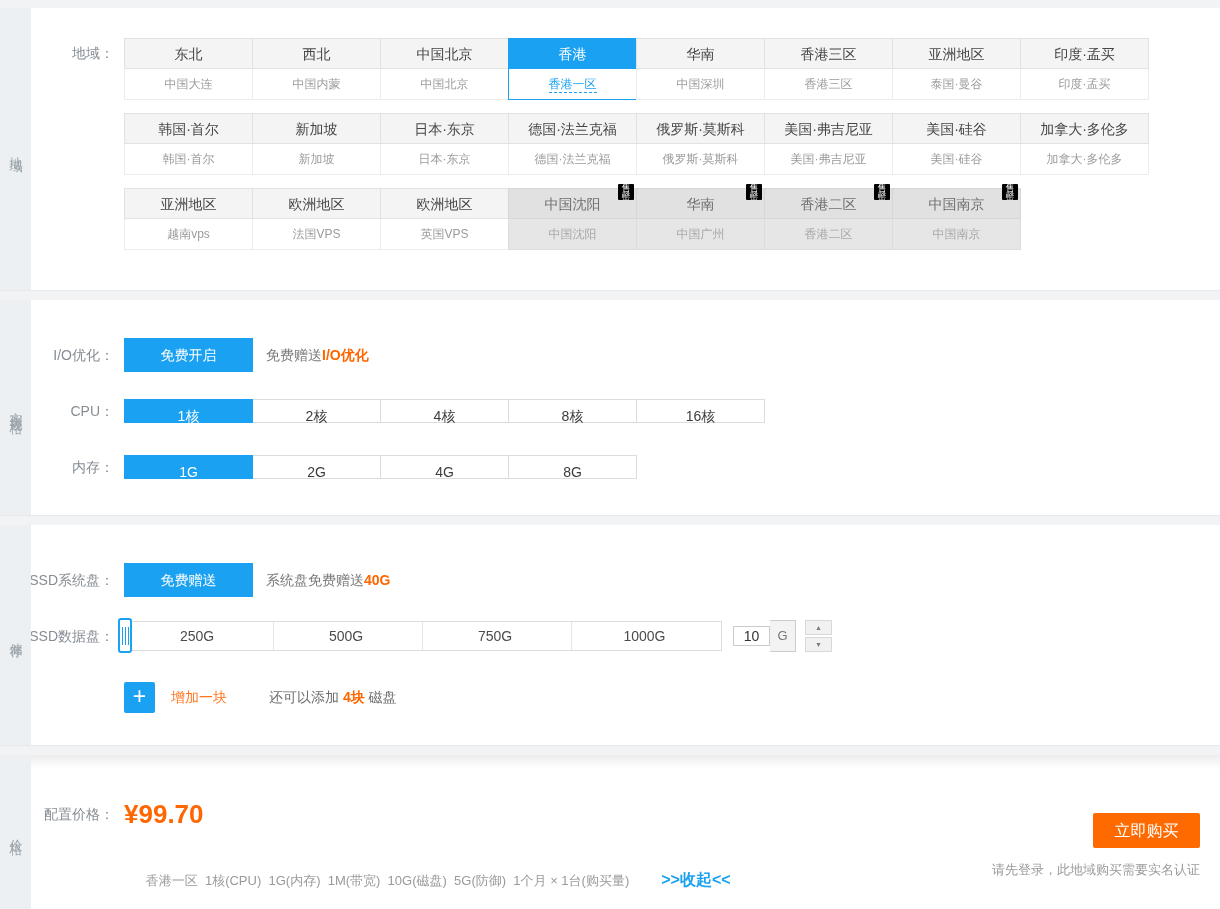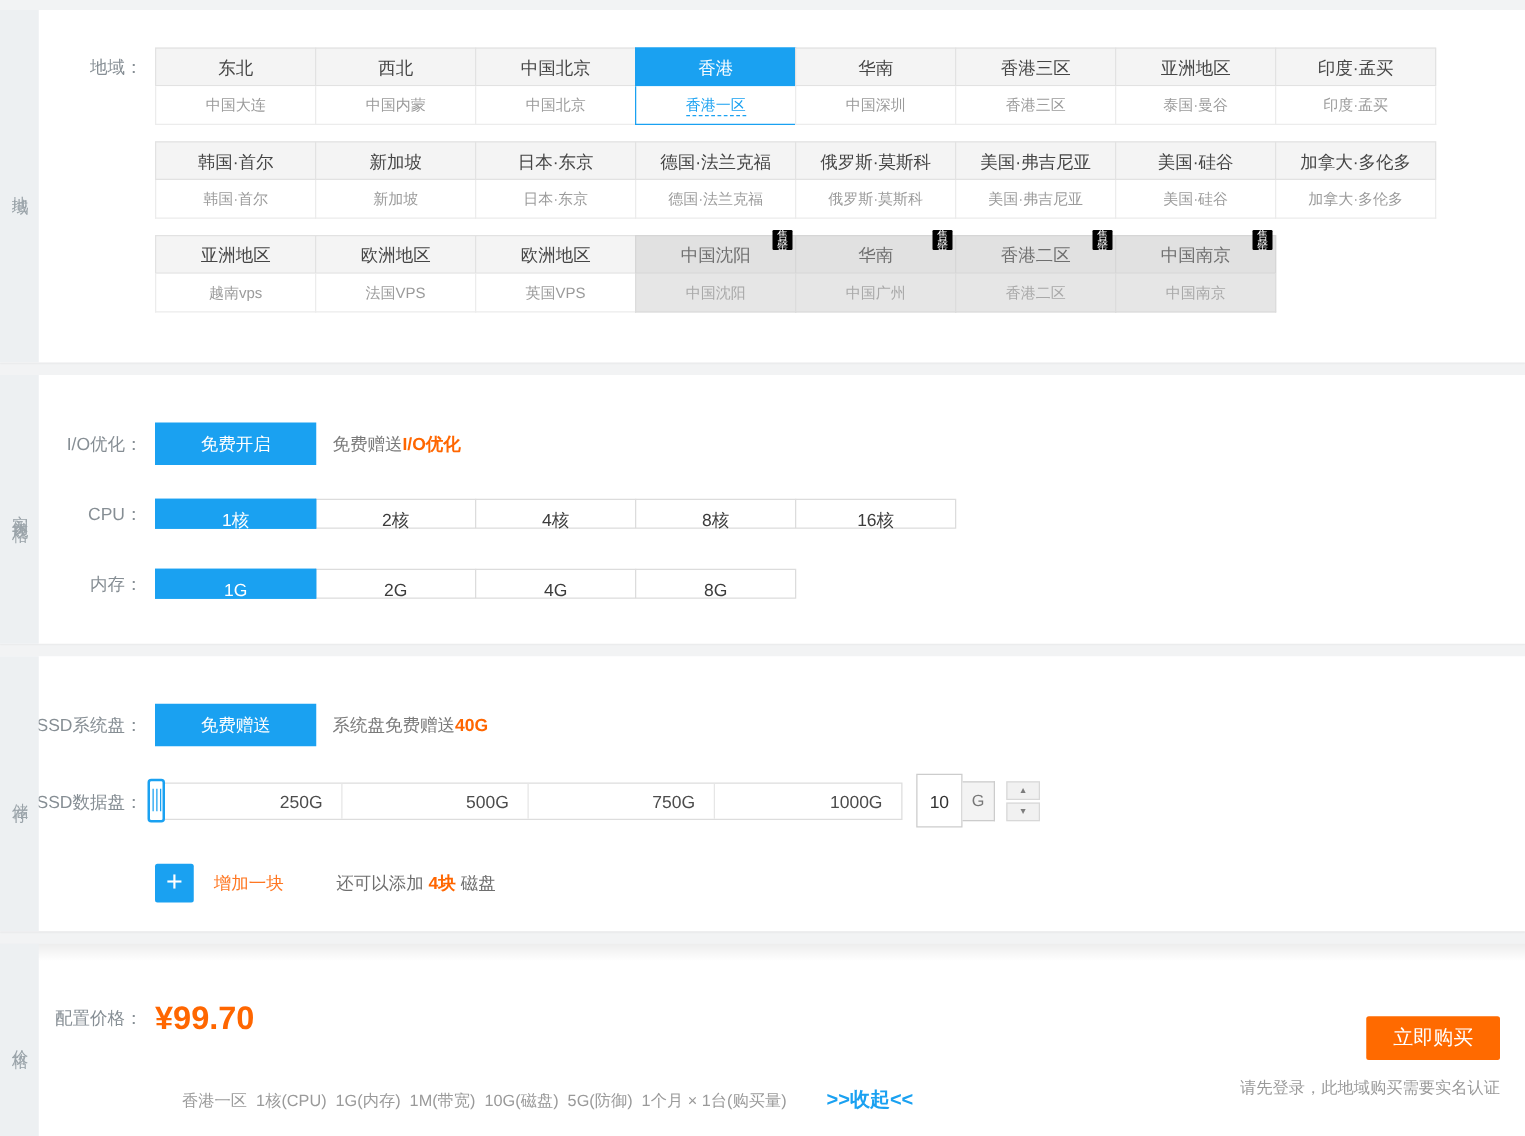--- a/index.html
+++ b/index.html
@@ -43,25 +43,25 @@
   .note b { color:#ff6600; font-weight:bold; }
   .opts { display:flex; }
   .opt { width:129px; height:24px; line-height:32px; margin-left:-1px; text-align:center; border:1px solid #dcdcdc; background:#fff; color:#3c3c3c; font-size:14px; cursor:pointer; }
   .opt:first-child { margin-left:0; }
   .opt.sel { background:#1aa1f1; border-color:#1aa1f1; color:#fff; position:relative; z-index:1; }
 
   
   .slider-wrap { display:flex; align-items:center; }
   .slider { position:relative; height:30px; }
   .track { display:flex; height:30px; border:1px solid #ddd; background:#fff; }
-  .seg { width:149px; height:28px; line-height:28px; border-right:1px solid #e6e6e6; text-align:right; padding-right:15px; color:#4c4c4c; font-size:14px; cursor:pointer; }
+  .seg { width:149px; height:28px; line-height:28px; border-right:1px solid #e6e6e6; text-align:center; padding-right:4px; color:#4c4c4c; font-size:14px; cursor:pointer; }
   .seg:last-child { border-right:none; }
   .handle { position:absolute; left:-6px; top:-3px; width:14px; height:35px; background:#fff; border:2px solid #1aa1f1; border-radius:3px; display:flex; align-items:center; justify-content:center; gap:2px; cursor:grab; z-index:2; }
   .handle i { display:block; width:1px; height:18px; background:#1aa1f1; }
-  .disk-input { width:37px; height:43px; margin-left:11px; border:1px solid #ccc; text-align:center; font-size:14px; color:#333; font-family:inherit; }
+  .disk-input { width:37px; height:20px; margin-left:11px; border:1px solid #ccc; text-align:center; font-size:14px; color:#333; font-family:inherit; }
   .disk-unit { width:26px; height:32px; line-height:30px; text-align:center; background:#f3f3f3; border:1px solid #ccc; border-left:none; color:#777; font-size:13px; }
   .spinner { margin-left:9px; display:flex; flex-direction:column; gap:2px; }
   .spin-btn { width:27px; height:15px; background:#f1f1f1; border:1px solid #d8d8d8; color:#7c7c7c; font-size:7px; line-height:13px; text-align:center; cursor:pointer; }
 
   
   .add-row { align-items:center; margin-top:29px; }
   .add-btn { width:31px; height:31px; background:#1aa1f1; color:#fff; font-size:23px; line-height:29px; text-align:center; border-radius:2px; cursor:pointer; }
   .add-label { margin-left:16px; color:#ff7722; font-size:14px; cursor:pointer; }
   .add-note { margin-left:42px; color:#6e6e6e; font-size:14px; }
   .add-note b { color:#ff6600; font-weight:bold; }

